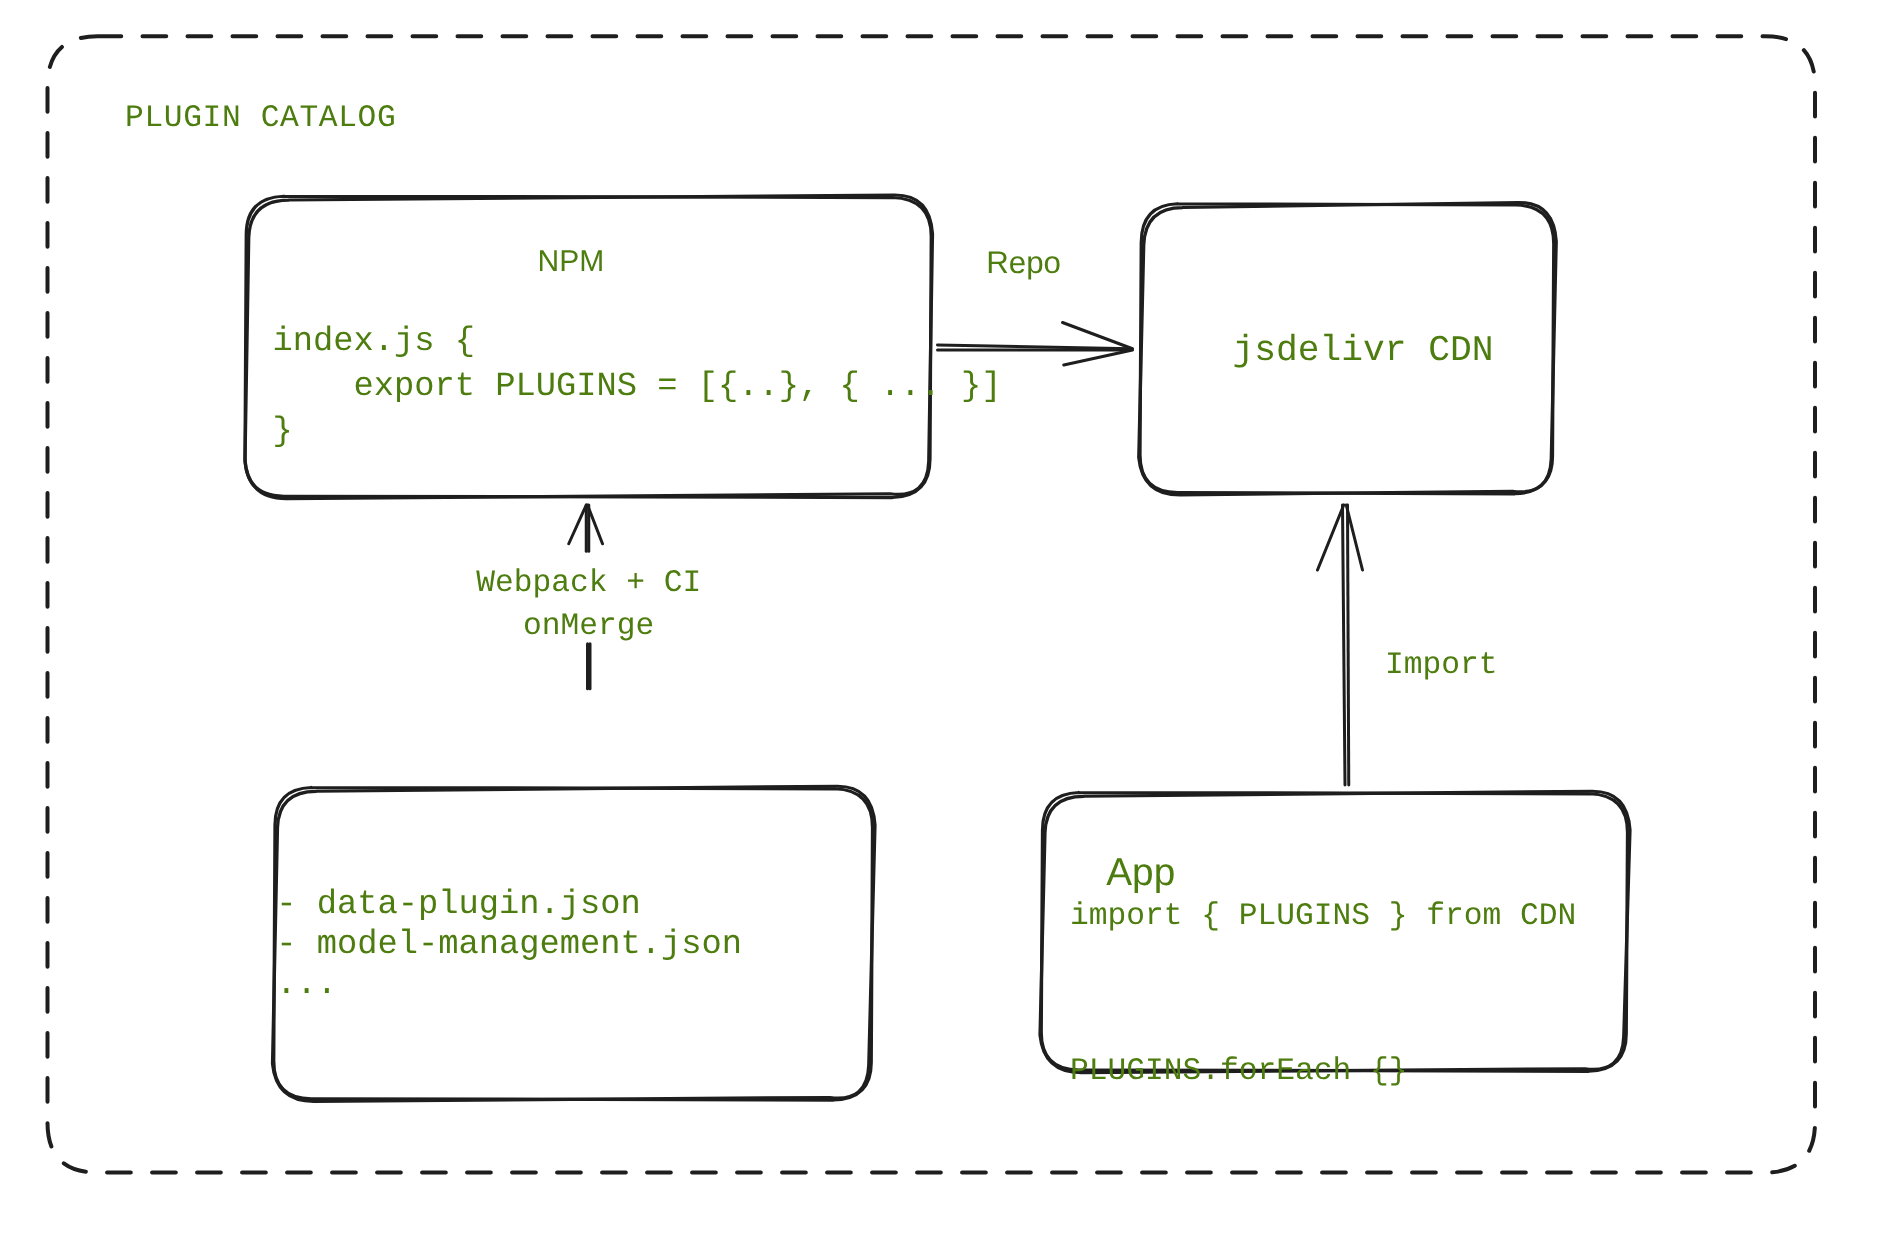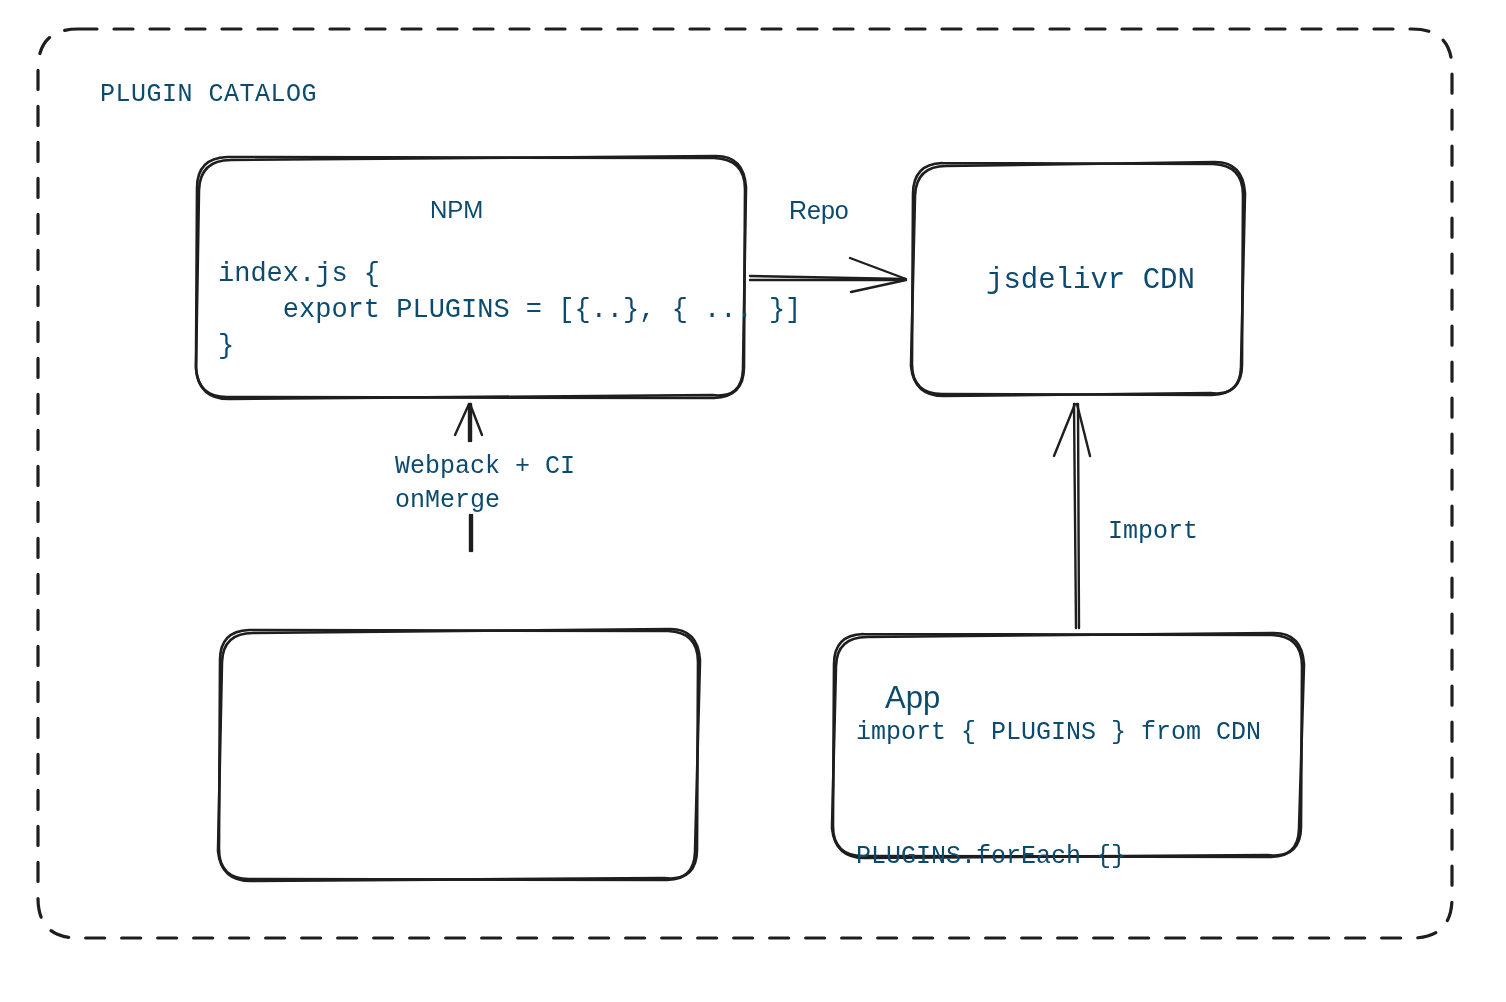--- a/index.html
+++ b/index.html
@@ -20,21 +20,21 @@
     position: absolute;
     left: 0;
     top: 0;
     width: 1506px;
     height: 1002px;
     pointer-events: none;
   }
   .txt {
     position: absolute;
     white-space: pre;
-    color: #0c4a6e;
+    color: #4d7c0f;
     line-height: 1.0;
   }
   .mono {
     font-family: "Liberation Mono", "DejaVu Sans Mono", monospace;
   }
   .sans {
     font-family: "Liberation Sans", "DejaVu Sans", sans-serif;
   }
 
   
@@ -69,23 +69,22 @@
   #cache-label {
     left: 789px;
     top: 198px;
     font-size: 25px;
   }
   #webpack-label {
     left: 373px;
     top: 450px;
     font-size: 25px;
     line-height: 34px;
-    text-align: left;
+    text-align: center;
     width: 196px;
-    margin-left: 22px;
   }
   #import-label {
     left: 1108px;
     top: 519px;
     font-size: 25px;
   }
 
   
   #repo-title {
     left: 288px;
@@ -181,20 +180,23 @@
   <div class="txt mono" id="cdn-label">jsdelivr CDN</div>
 
   <div class="txt sans" id="cache-label">Repo</div>
 
   <div class="txt mono" id="webpack-label">Webpack + CI
 onMerge</div>
 
   <div class="txt mono" id="import-label">Import</div>
 
 
+  <div class="txt mono" id="repo-list">- data-plugin.json
+- model-management.json
+...</div>
 
   <div class="txt sans" id="app-title">App</div>
 
   <div class="txt mono" id="app-code">import { PLUGINS } from CDN
 
 PLUGINS.forEach {}</div>
 
 </div>
 
 </body></html>

